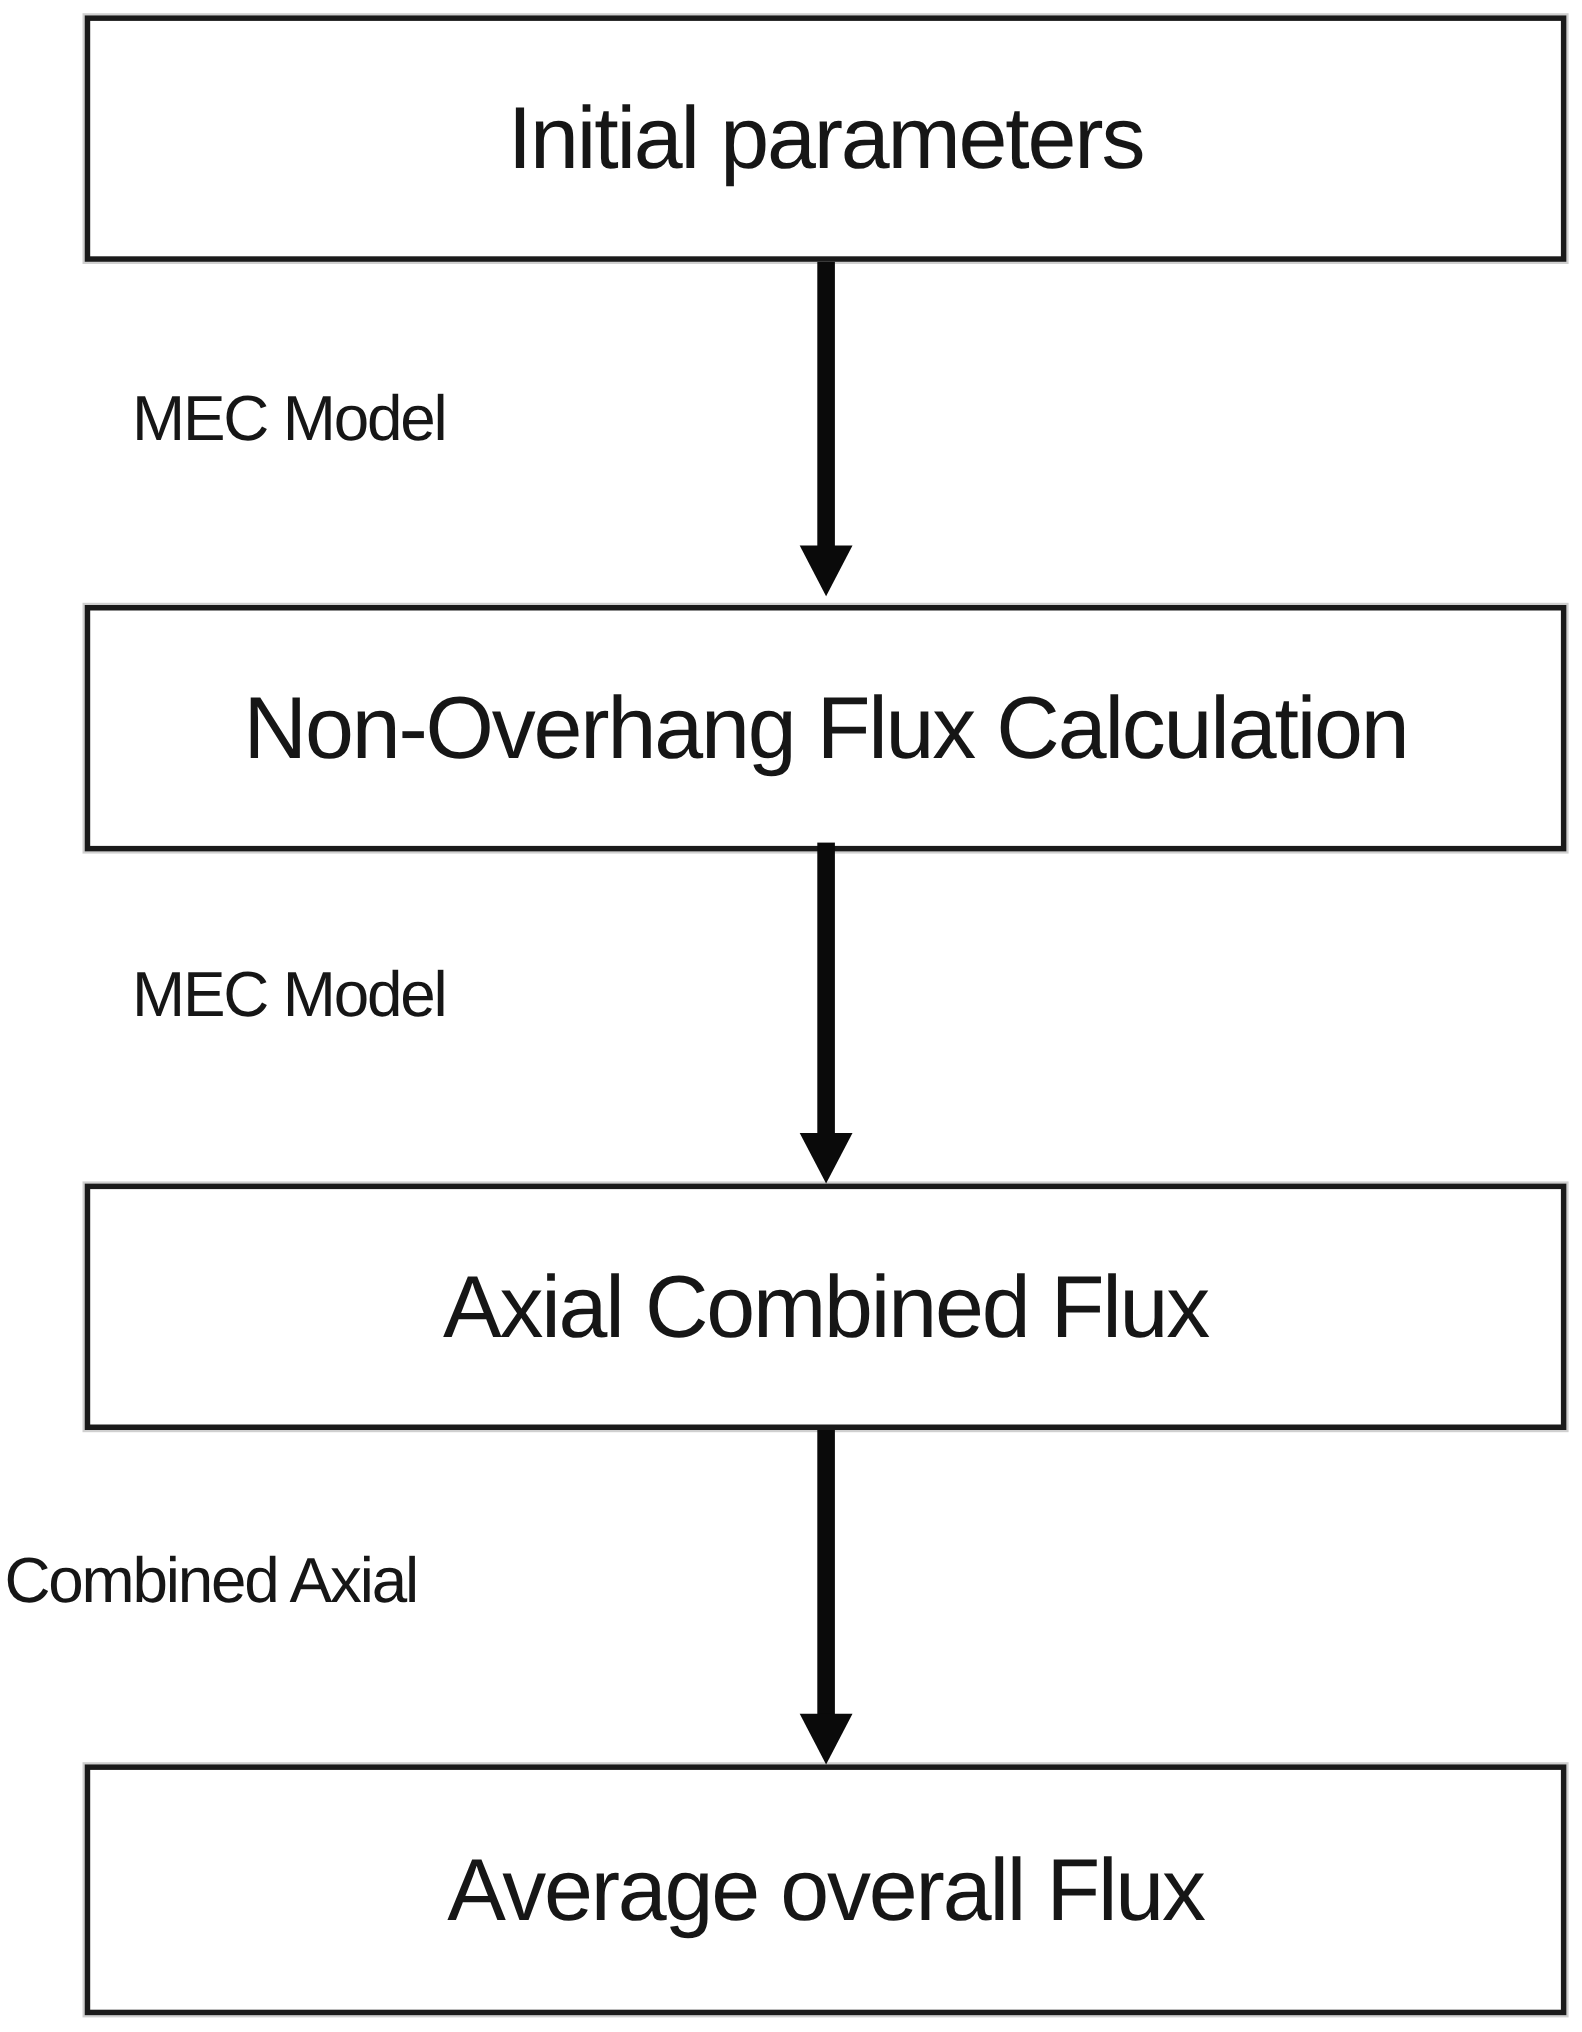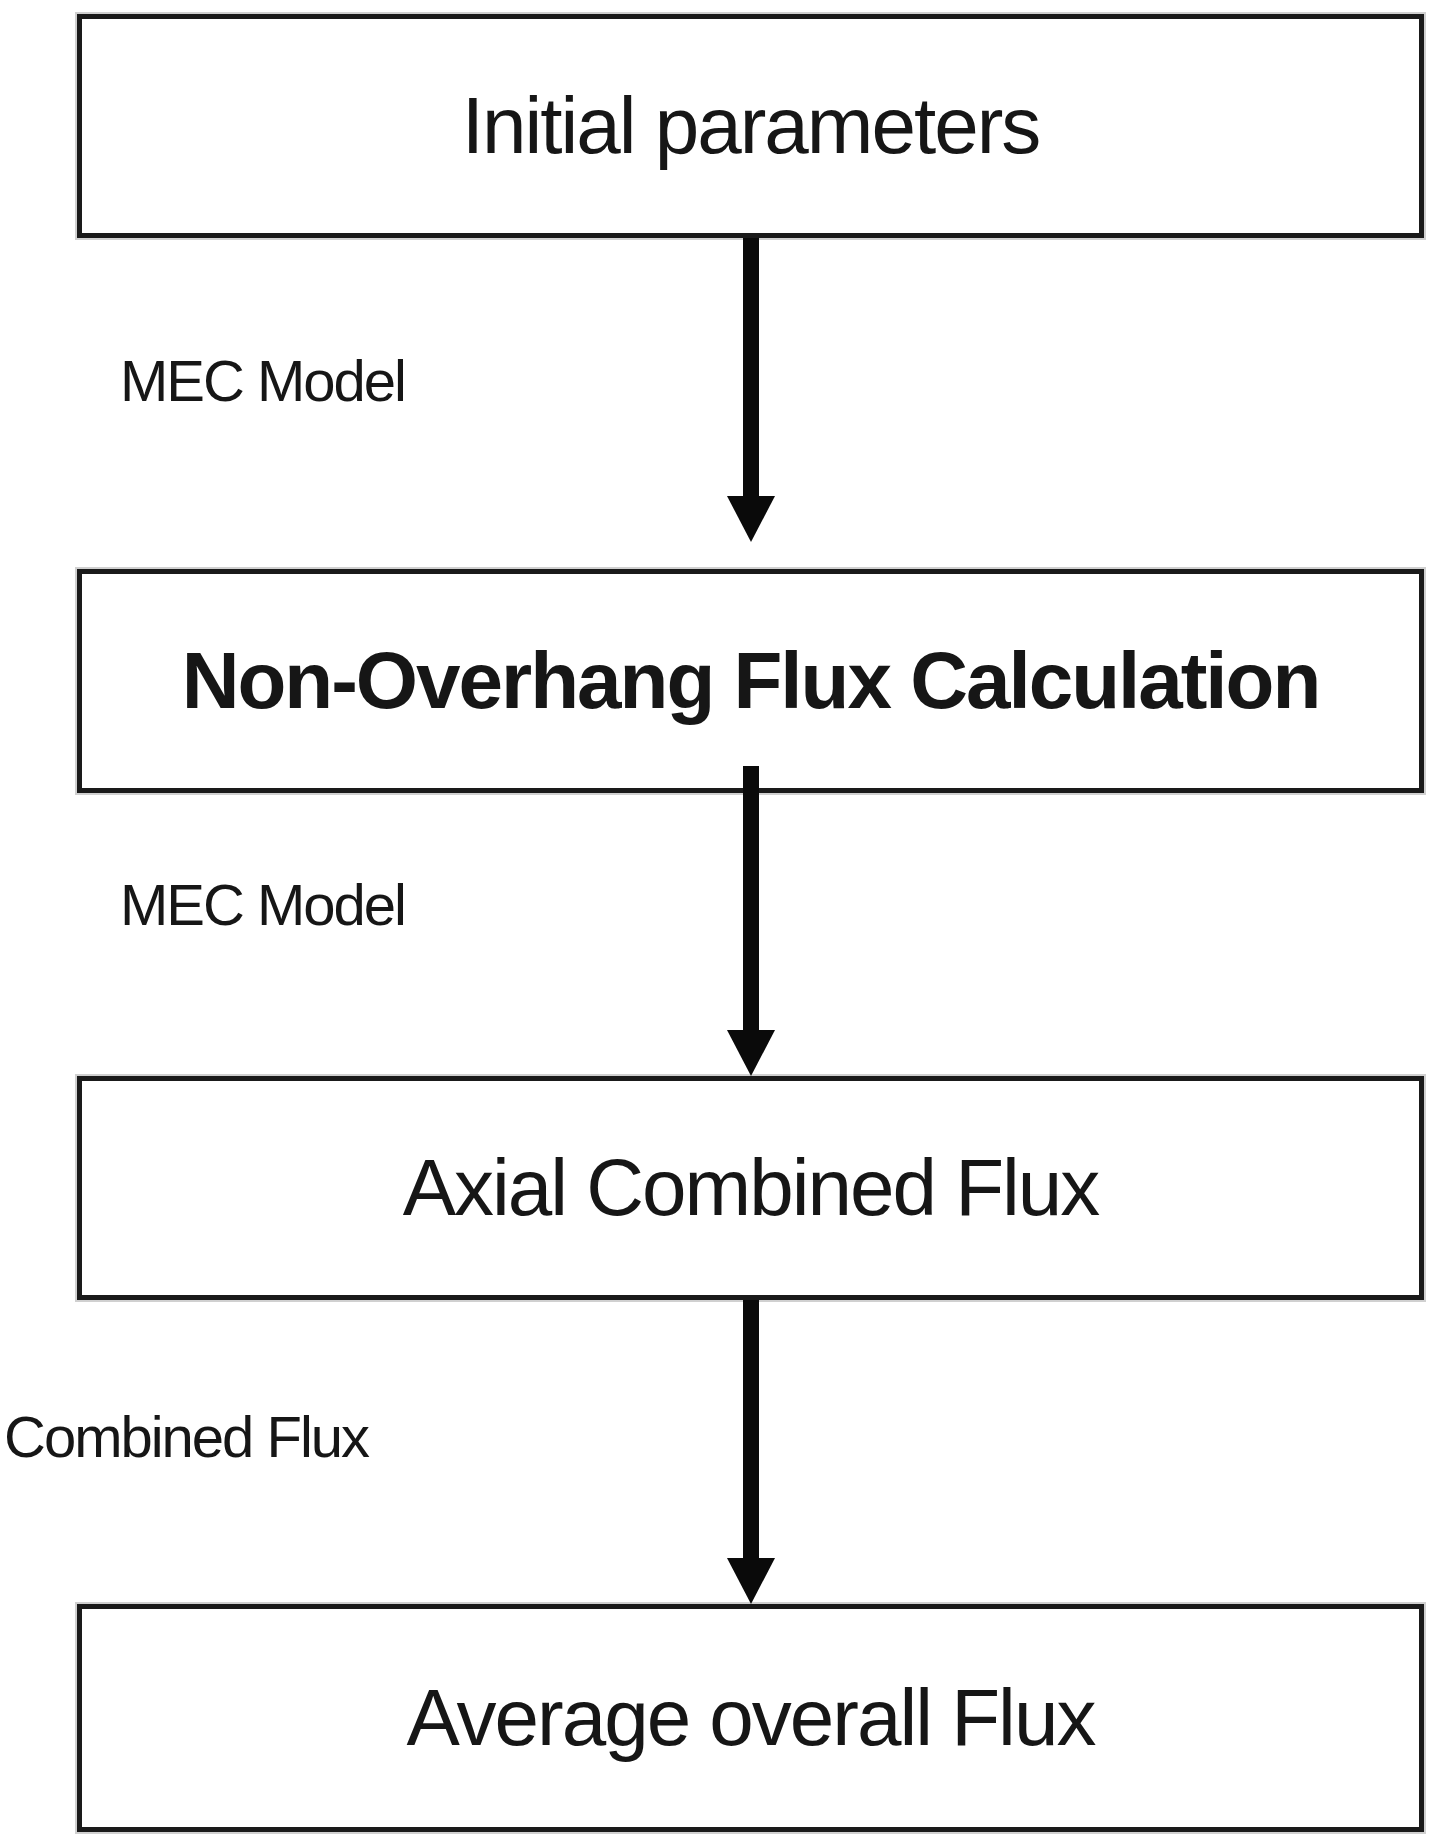--- a/index.html
+++ b/index.html
@@ -28,21 +28,21 @@
     align-items: center;
     justify-content: center;
     text-align: center;
     font-size: 80px;
     letter-spacing: -2px;
     color: #161616;
     line-height: 1;
     white-space: nowrap;
   }
   #box-1 { top: 14px; justify-content: center; }
-  #box-2 { top: 569px; font-weight: bold; }
+  #box-2 { top: 550px; }
   #box-3 { top: 1076px; }
   #box-4 { top: 1604px; height: 228px; }
 
   .shaft {
     position: absolute;
     left: 743px;
     width: 16px;
     background: #0a0a0a;
   }
   #shaft-1 { top: 238px; height: 260px; }
@@ -98,15 +98,15 @@
   <div class="shaft" id="shaft-1"></div>
   <div class="head" id="head-1"></div>
   <div class="edge-label" id="edge-label-1">MEC Model</div>
 
   <div class="shaft" id="shaft-2"></div>
   <div class="head" id="head-2"></div>
   <div class="edge-label" id="edge-label-2">MEC Model</div>
 
   <div class="shaft" id="shaft-3"></div>
   <div class="head" id="head-3"></div>
-  <div class="edge-label" id="edge-label-3">Combined Flux</div>
+  <div class="edge-label" id="edge-label-3">Combined Axial</div>
 
 </div>
 
 </body></html>

